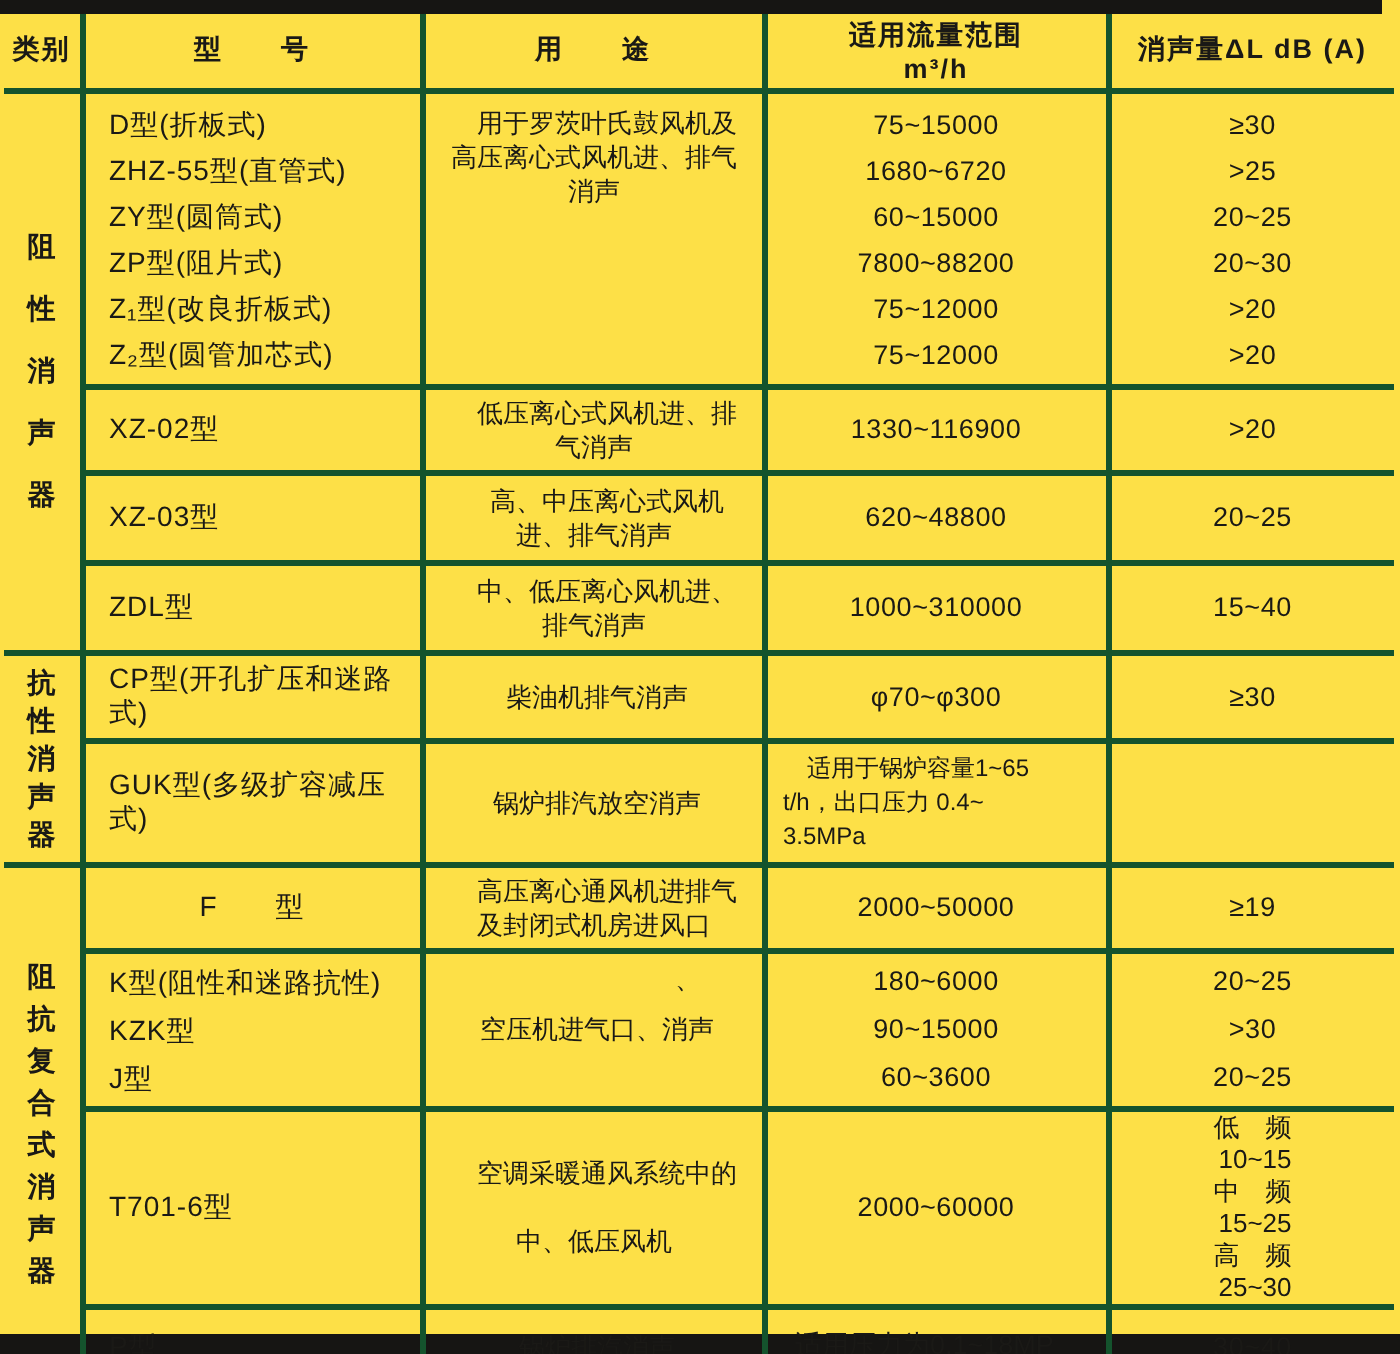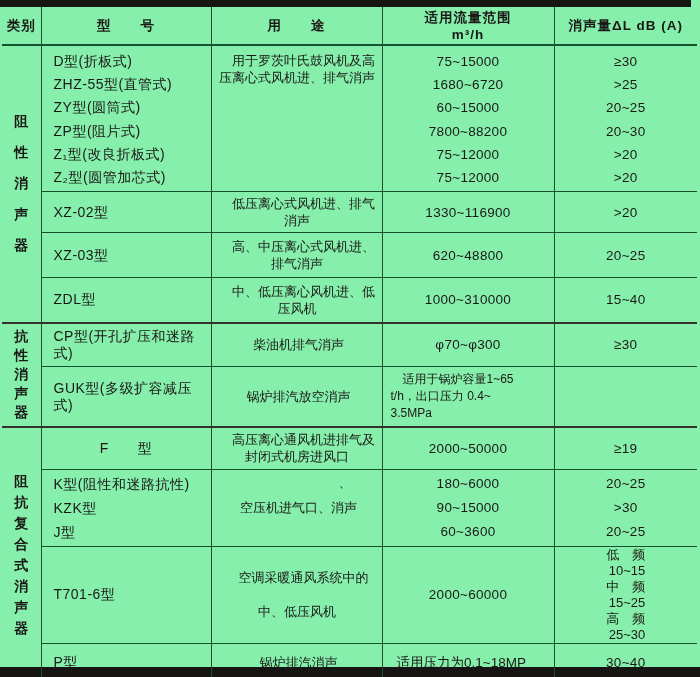--- a/index.html
+++ b/index.html
@@ -1,29 +1,29 @@
 <!DOCTYPE html>
 <html><head>
 <meta charset="utf-8">
 <style>
   html,body { margin:0; padding:0; background:#dddbd4; }
   .page {
     position:relative; width:700px; height:677px;
-    background:#86efac; overflow:hidden;
+    background:#fde047; overflow:hidden;
     font-family:"Liberation Sans","DejaVu Sans",sans-serif;
     color:#1a1916;
   }
   .top-bar { position:absolute; top:0; left:0; width:691px; height:7px; background:#161513; }
   .bottom-bar { position:absolute; top:667px; left:0; width:700px; height:10px; background:#161513; }
 
   table.main {
     position:absolute; top:7px; left:2px; width:695px;
     border-collapse:collapse; table-layout:fixed;
   }
-  td, th { border:1px solid #14532d; padding:0; vertical-align:middle; }
+  td, th { border:3px solid #14532d; padding:0; vertical-align:middle; }
   th { font-weight:bold; font-size:13.5px; text-align:center; letter-spacing:1px; }
   tr.head { height:38px; }
   tr.head th { border-bottom-width:2px; border-top:none; }
   .edge-l { border-left:none; }
   .edge-r { border-right:none; }
   .last-row td { border-bottom:none; }
   .sec-top { border-top:2px solid #34312c !important; }
 
   .pre { white-space:pre-line; }
 
@@ -148,21 +148,21 @@
 
     <tr class="r-xz03">
       <td class="model">XZ-03型</td>
       <td class="use">高、中压离心式风机进、排气消声</td>
       <td class="num">620~48800</td>
       <td class="num edge-r">20~25</td>
     </tr>
 
     <tr class="r-zdl">
       <td class="model">ZDL型</td>
-      <td class="use">中、低压离心风机进、低压风机</td>
+      <td class="use">中、低压离心风机进、排气消声</td>
       <td class="num">1000~310000</td>
       <td class="num edge-r">15~40</td>
     </tr>
 
     <tr class="r-cp">
       <td class="cat cat-b edge-l sec-top" rowspan="2">抗
 性
 消
 声
 器</td>

